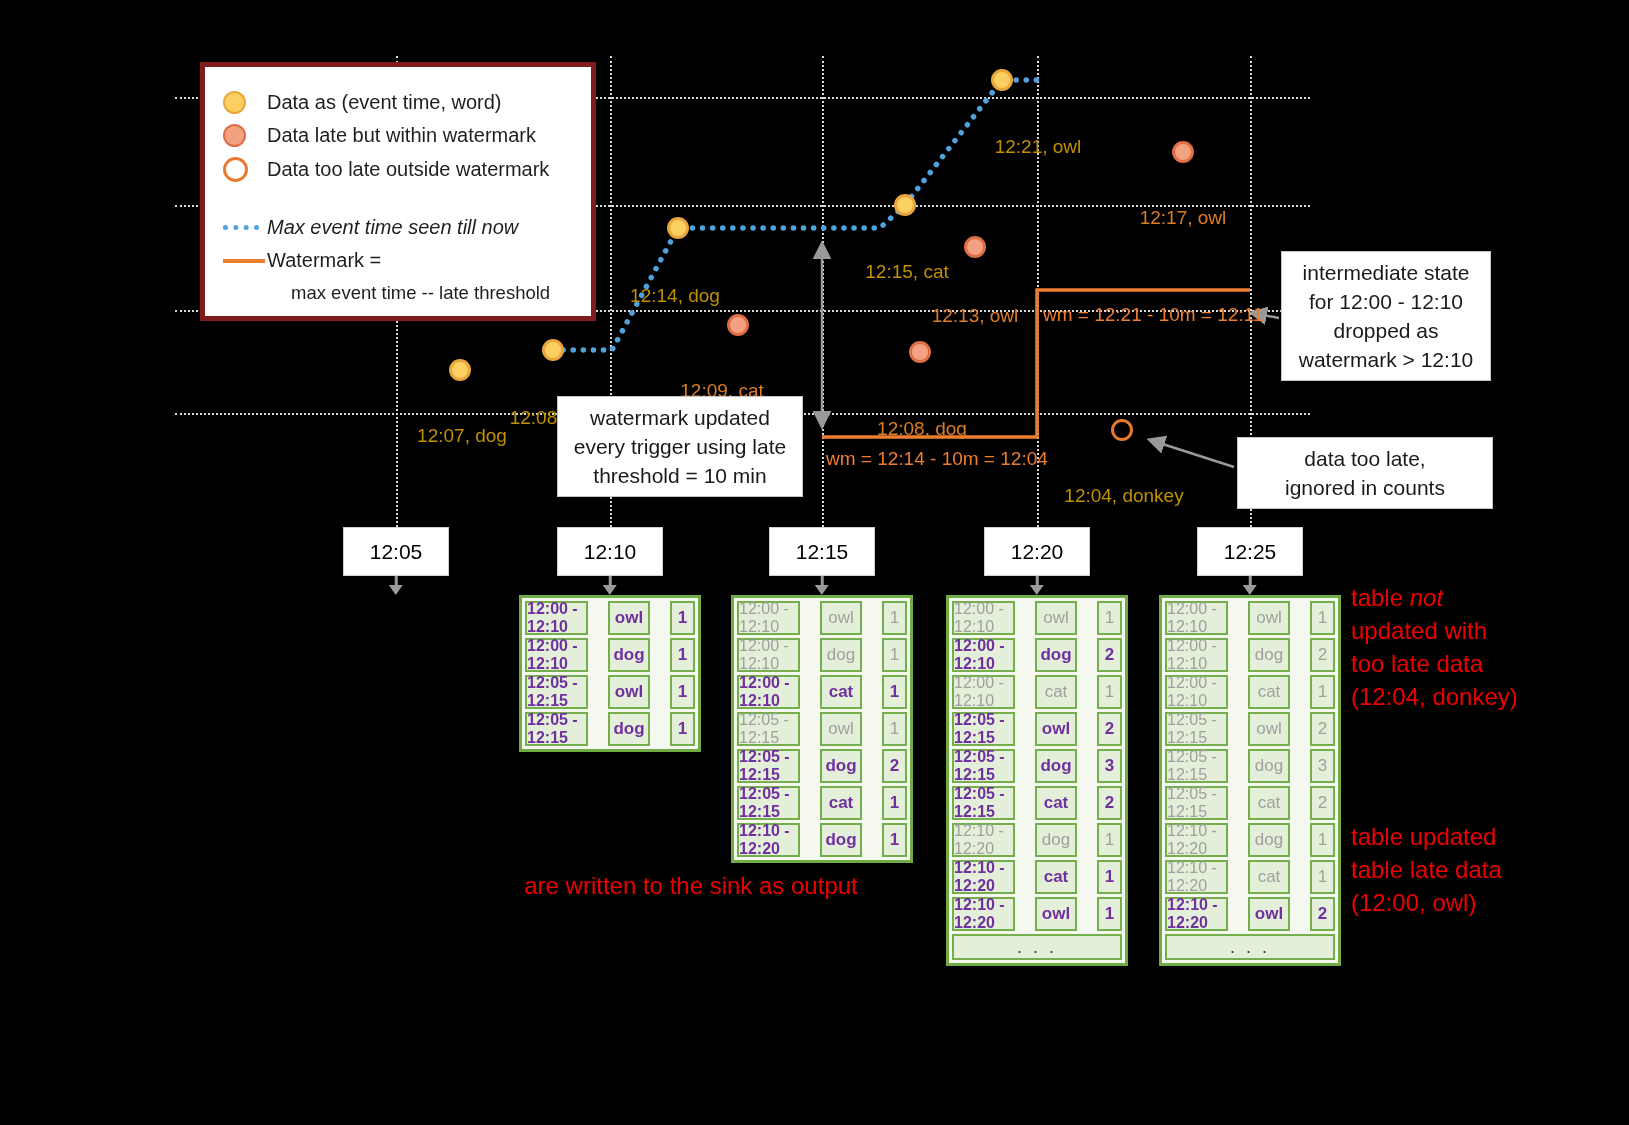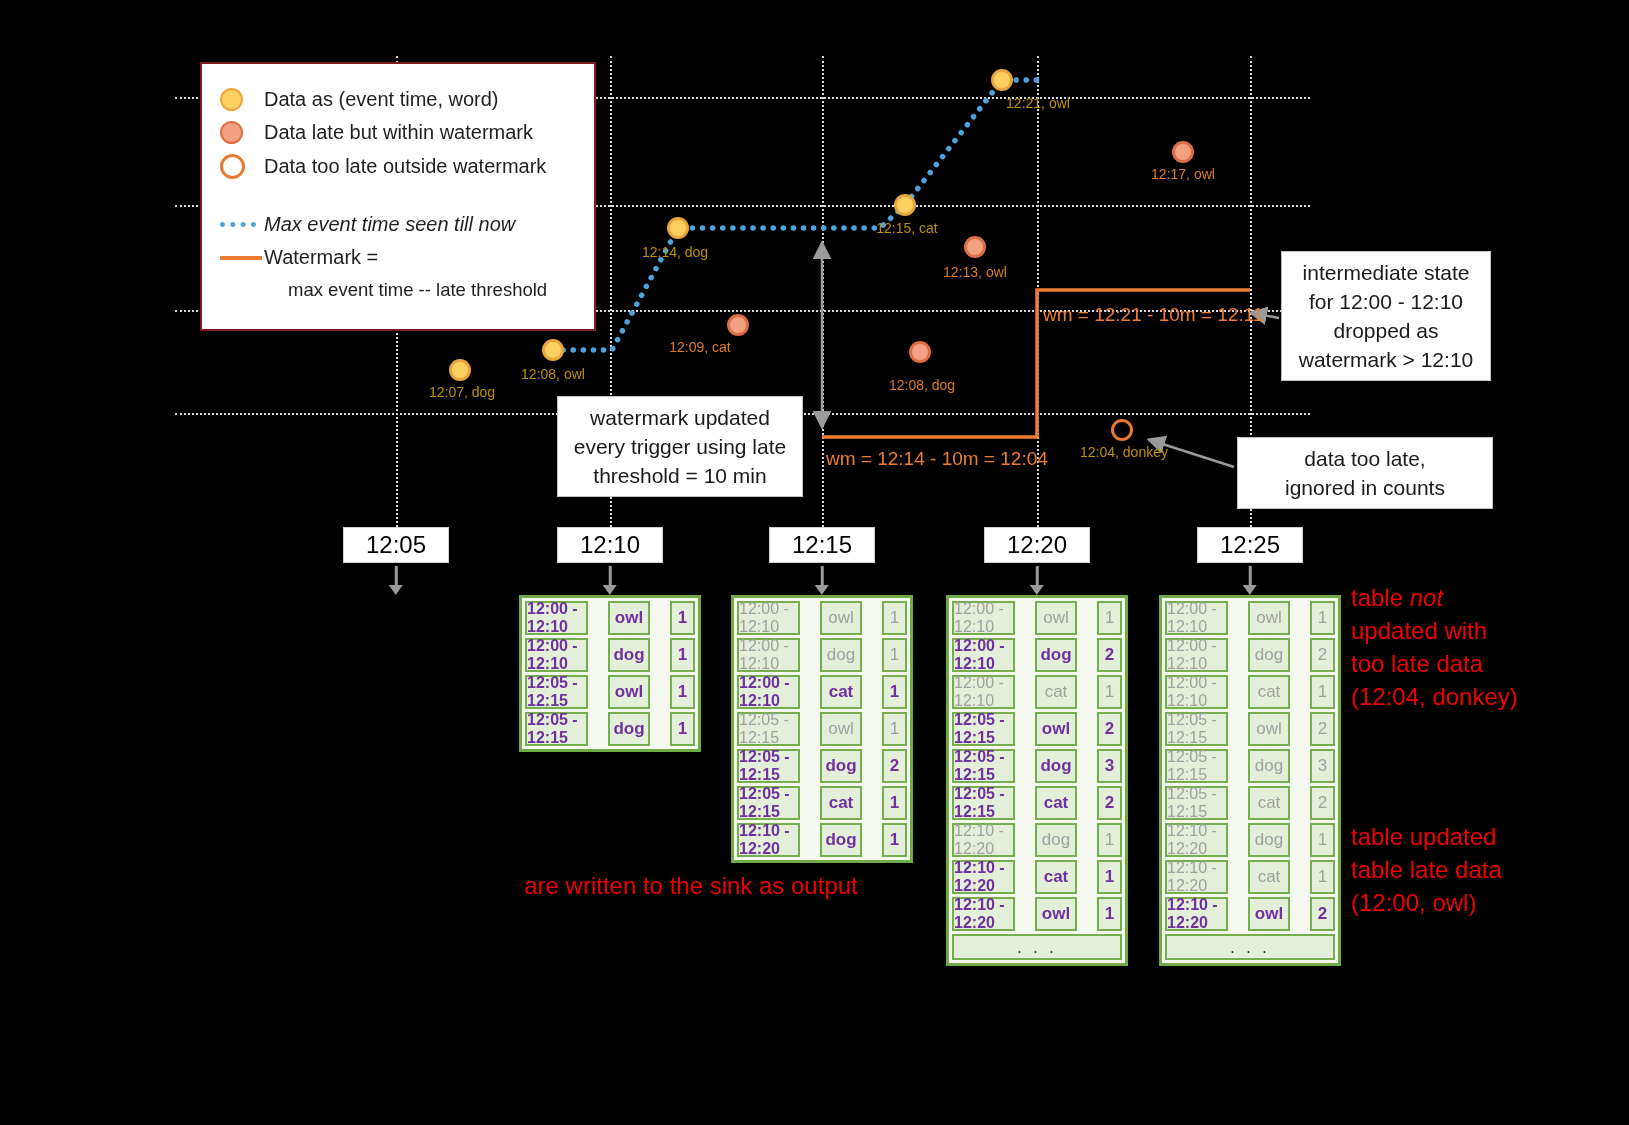--- a/index.html
+++ b/index.html
@@ -13,48 +13,48 @@
   
   .overlay { position:absolute; left:0; top:0; z-index:4; pointer-events:none; }
   
   .points-layer, .trigger-layer, .tables-layer { position:absolute; inset:0; z-index:5; }
   .point { position:absolute; width:22px; height:22px; border-radius:50%;
            transform:translate(-50%,-50%); box-sizing:border-box; }
   .point.on-time  { background:#FBCF61; border:3px solid #E9A63C; }
   .point.late     { background:#F2A181; border:3px solid #DD6E45; }
   .point.too-late { background:#000;    border:3.5px solid #E87A30; }
   .point-label { position:absolute; transform:translate(-50%,-50%);
-                 font-size:14px; white-space:nowrap; }
+                 font-size:19px; white-space:nowrap;margin-top:44px; }
   .lbl-on-time  { color:#BF9000; }
   .lbl-late     { color:#DD7C27; }
   .lbl-too-late { color:#BF9000; }
   
   .legend { position:absolute; left:200px; top:62px; width:396px; box-sizing:border-box;
-            background:#fff; border:2px solid #7f1d1d; color:#1f1f1f;
-            padding:14px 14px 28px 18px; z-index:10; font-size:20px; }
+            background:#fff; border:5px solid #7f1d1d; color:#1f1f1f;
+            padding:14px 14px 12px 18px; z-index:10; font-size:20px; }
   .legend-item { display:flex; align-items:center; margin:10px 0; }
   .legend-item.gap { margin-top:34px;font-style:italic; }
   .ic-wrap { width:44px; flex:0 0 44px; display:flex; align-items:center; }
   .ic-dot { width:19px; height:19px; border-radius:50%; box-sizing:content-box; }
   .ic-dot.on-time { background:#FBCF61; border:2.5px solid #E9A63C; }
   .ic-dot.late    { background:#F2A181; border:2.5px solid #DD6E45; }
   .ic-dot.open    { background:#fff;    border:3px solid #E87A30; }
   .ic-line-blue   { width:36px; height:0; border-top:5px dotted #4FA3DD; }
   .ic-line-orange { width:42px; height:4px; background:#ED7D31; }
   .legend-label { white-space:nowrap; }
   .legend-sub { margin-left:68px; margin-top:2px; font-size:18.5px; white-space:nowrap; }
   
   .callout { position:absolute; background:#fff; border:1px solid #c4c4c4; color:#1a1a1a;
              text-align:center; font-size:21px; line-height:29px; padding:6px 8px;
              box-sizing:border-box; z-index:10; }
   
   .wm-label { position:absolute; color:#ED7D31; font-size:19px; white-space:nowrap; z-index:6; }
   
-  .timebox { position:absolute; top:527px; width:106px; height:36px; transform:translateX(-50%);
-             background:#fff; border:1px solid #d0d0d0; color:#000; font-size:24px;
+  .timebox { position:absolute; top:527px; width:106px; height:49px; transform:translateX(-50%);
+             background:#fff; border:1px solid #d0d0d0; color:#000; font-size:21px;
              display:flex; align-items:center; justify-content:center; box-sizing:border-box; z-index:6; }
   .trigger-arrow { position:absolute; top:566px; width:2.5px; height:19px; background:#9a9a9a;
                    transform:translateX(-50%); }
   .trigger-arrow::after { content:""; position:absolute; top:100%; left:50%;
                    transform:translateX(-50%); border:7px solid transparent;
                    border-top:10px solid #9a9a9a; }
   
   .wtable { position:absolute; top:595px; width:182px; box-sizing:border-box;
             border:3px solid #6FAC46; background:#F4F8EF; padding:3px; }
   .wrow { display:flex; gap:20px; margin-bottom:3px; }
@@ -106,21 +106,21 @@
       <div class="point-label lbl-on-time" style="left: 462px; top: 392px;">12:07, dog</div>
       <div class="point on-time" style="left: 553px; top: 350px;"></div>
       <div class="point-label lbl-on-time" style="left: 553px; top: 374px;">12:08, owl</div>
       <div class="point on-time" style="left: 678px; top: 228px;"></div>
       <div class="point-label lbl-on-time" style="left: 675px; top: 252px;">12:14, dog</div>
       <div class="point on-time" style="left: 905px; top: 205px;"></div>
       <div class="point-label lbl-on-time" style="left: 907px; top: 228px;">12:15, cat</div>
       <div class="point on-time" style="left: 1002px; top: 80px;"></div>
       <div class="point-label lbl-on-time" style="left: 1038px; top: 103px;">12:21, owl</div>
       <div class="point late" style="left: 738px; top: 325px;"></div>
-      <div class="point-label lbl-late" style="left: 700px; top: 347px;">12:09, cat</div>
+      <div class="point-label lbl-late" style="left: 722px; top: 347px;">12:09, cat</div>
       <div class="point late" style="left: 975px; top: 247px;"></div>
       <div class="point-label lbl-late" style="left: 975px; top: 272px;">12:13, owl</div>
       <div class="point late" style="left: 920px; top: 352px;"></div>
       <div class="point-label lbl-late" style="left: 922px; top: 385px;">12:08, dog</div>
       <div class="point late" style="left: 1183px; top: 152px;"></div>
       <div class="point-label lbl-late" style="left: 1183px; top: 174px;">12:17, owl</div>
       <div class="point too-late" style="left: 1122px; top: 430px;"></div>
       <div class="point-label lbl-too-late" style="left: 1124px; top: 452px;">12:04, donkey</div>
     </div>
 

